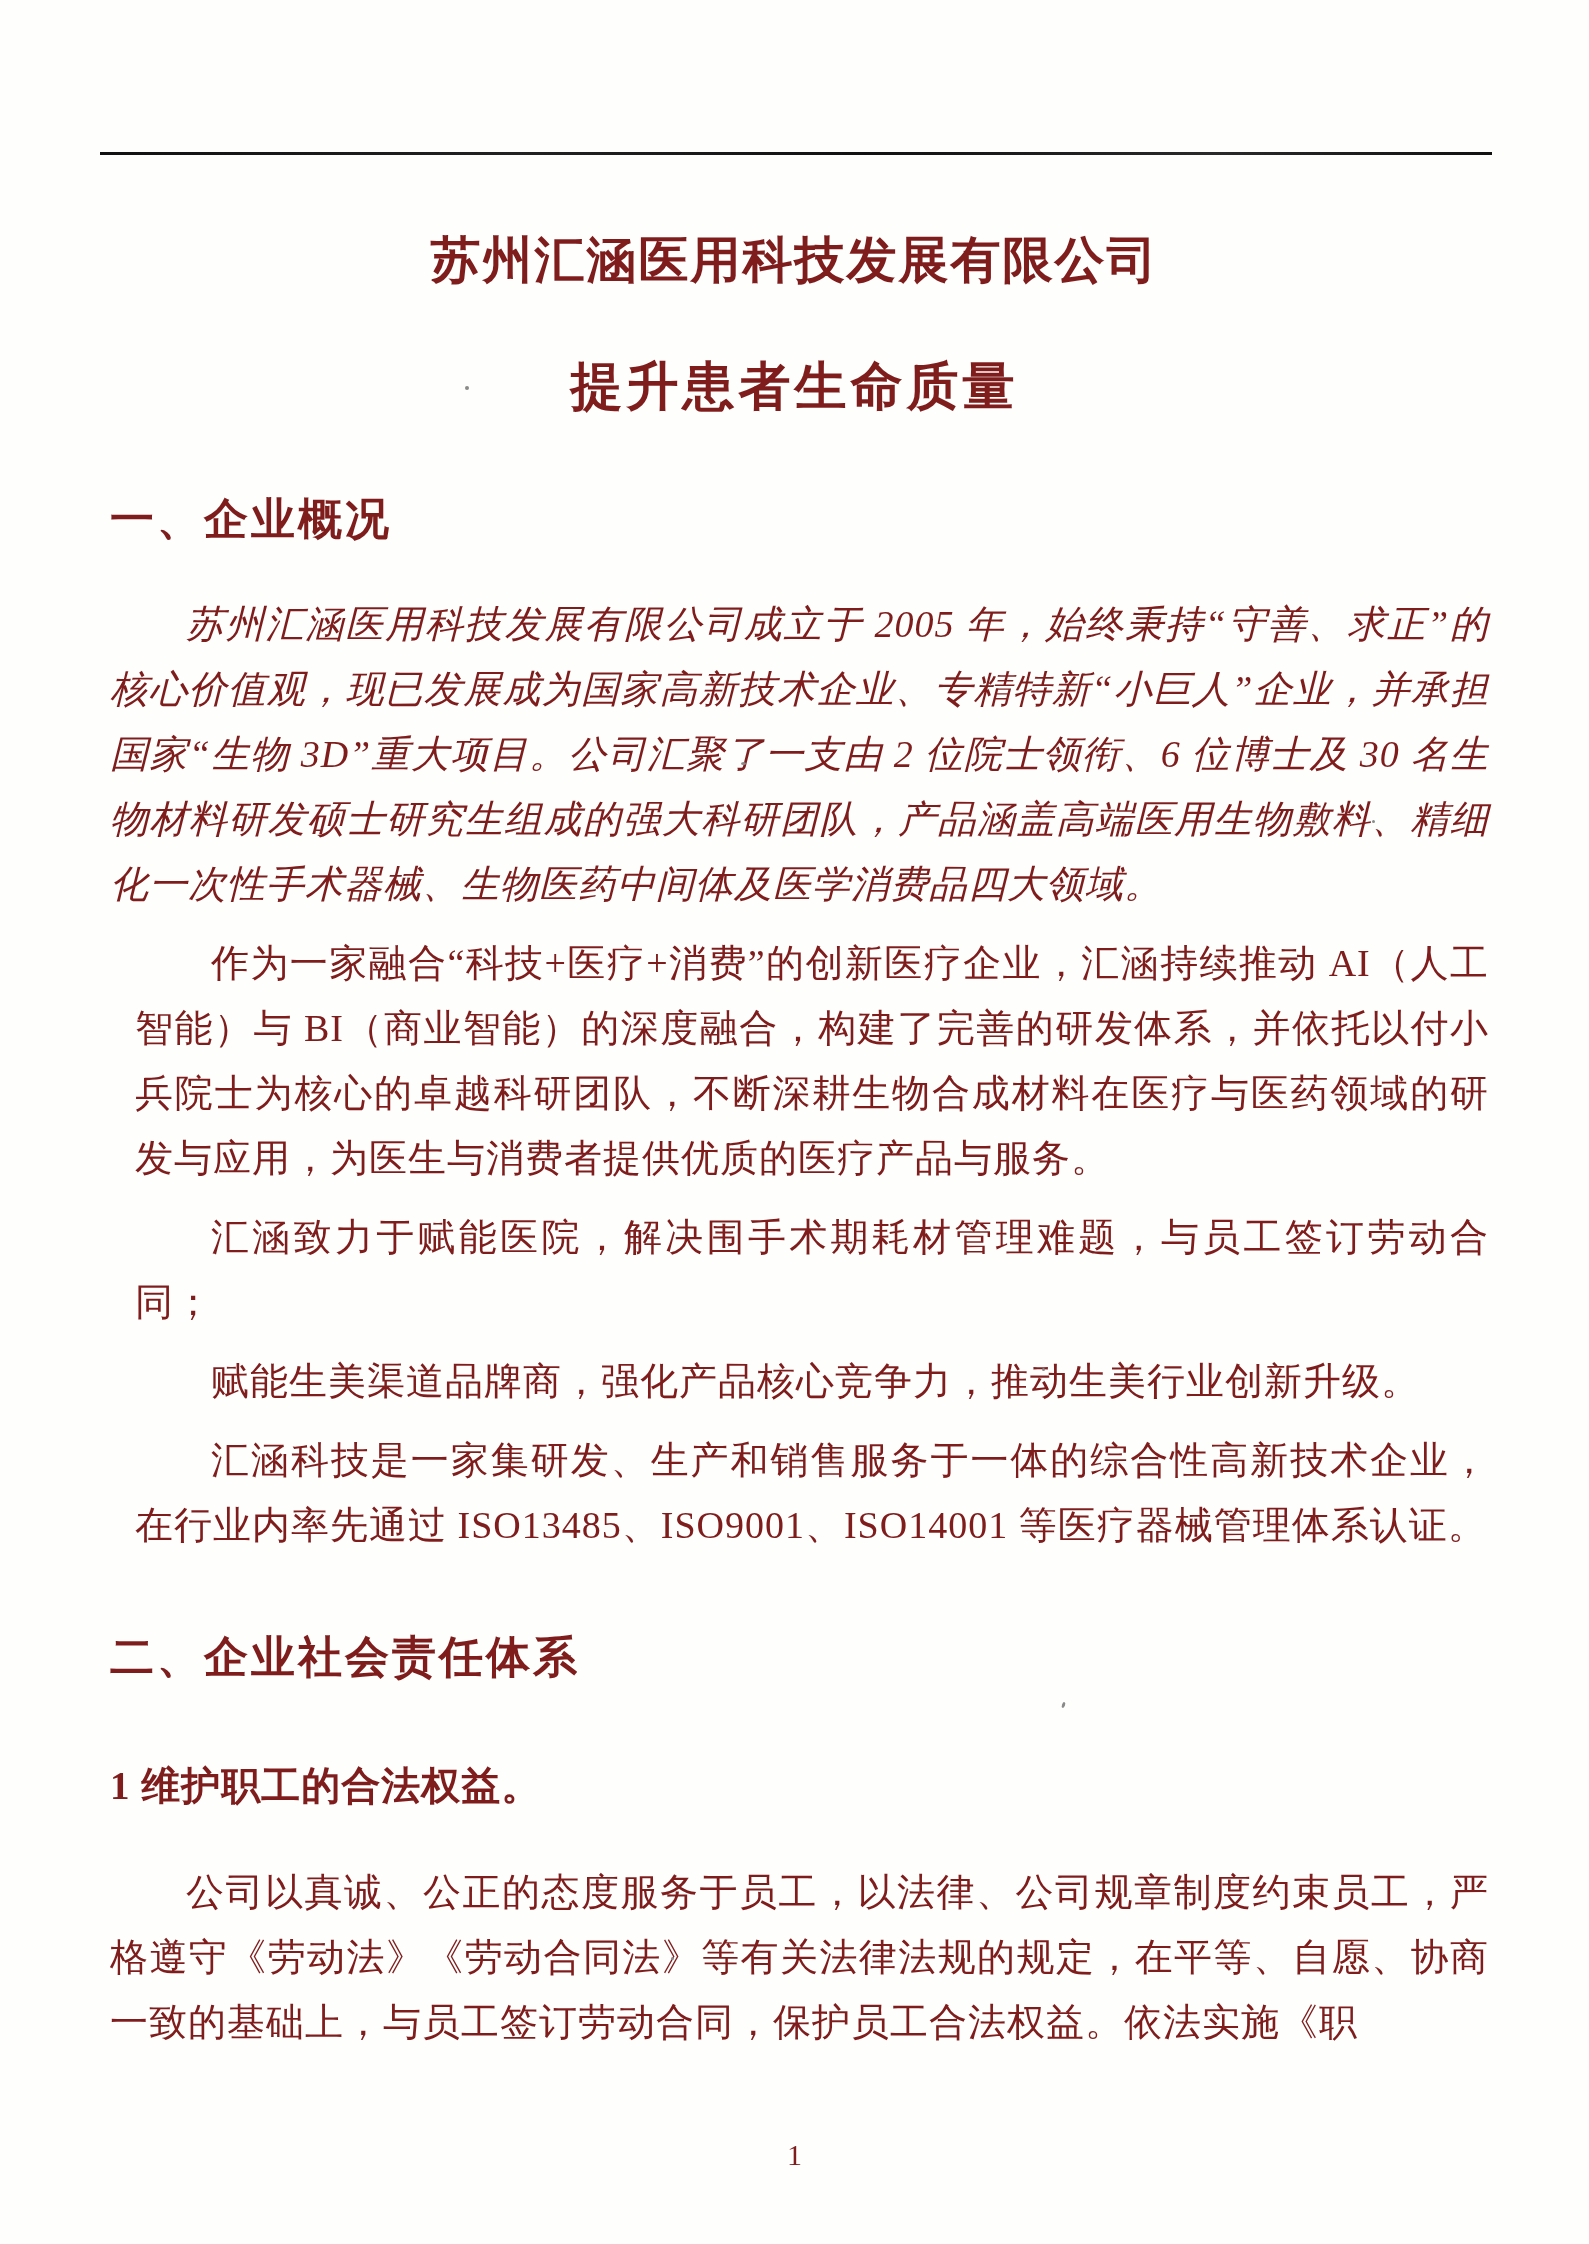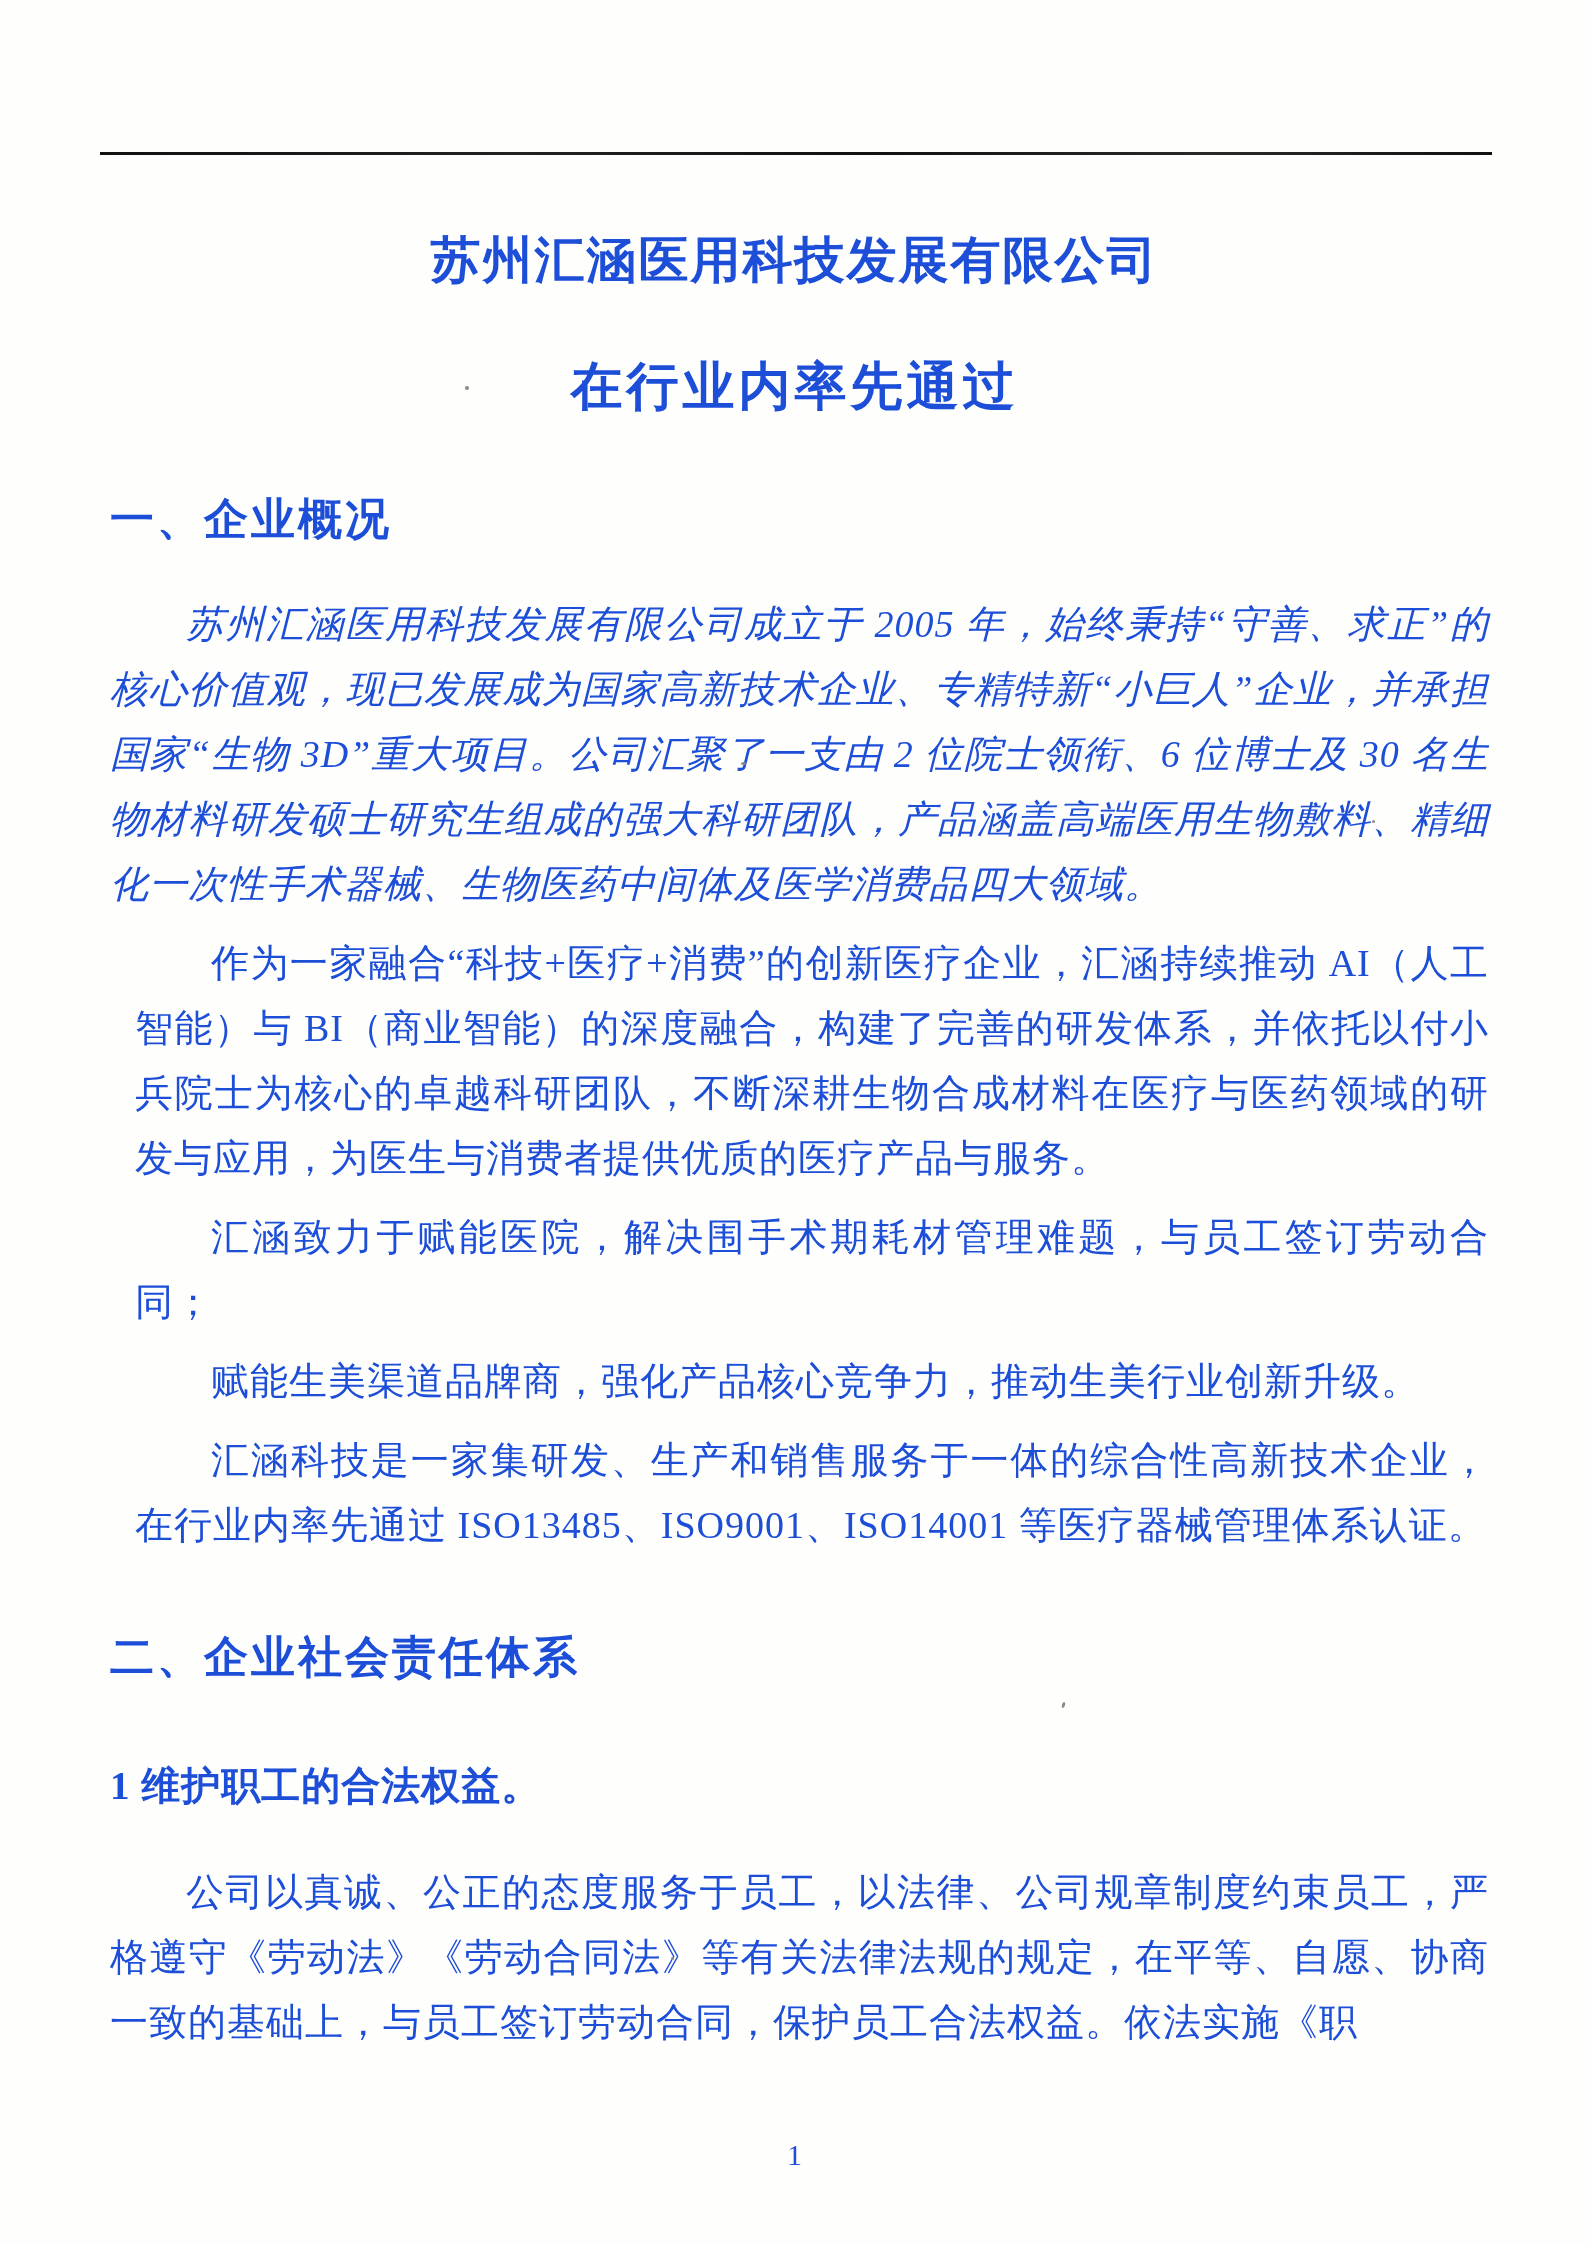--- a/index.html
+++ b/index.html
@@ -8,21 +8,21 @@
     background: #e8e8e8;
   }
   .page {
     position: relative;
     width: 1589px;
     height: 2244px;
     margin: 0 auto;
     background: #fefefdr;
     background: #fefefd;
     font-family: "Liberation Serif", "DejaVu Serif", serif;
-    color: #1d4ed8;
+    color: #7f1d1d;
     overflow: hidden;
   }
   .top-rule {
     position: absolute;
     top: 152px;
     left: 100px;
     width: 1392px;
     height: 3px;
     background: linear-gradient(90deg, #111 0%, #222 30%, #111 55%, #2a2a2a 80%, #111 100%);
   }
@@ -114,21 +114,21 @@
 
   <div class="speck s1"></div>
   <div class="speck s2"></div>
   <div class="speck s3"></div>
   <div class="speck s4"></div>
   <div class="speck s5"></div>
   <div class="speck s6"></div>
 
   <h1 class="doc-title">苏州汇涵医用科技发展有限公司</h1>
 
-  <h2 class="doc-subtitle">在行业内率先通过</h2>
+  <h2 class="doc-subtitle">提升患者生命质量</h2>
 
   <div class="content">
 
     <h3 class="sec-heading">一、企业概况</h3>
 
     <p class="para first">苏州汇涵医用科技发展有限公司成立于 2005 年，始终秉持“守善、求正”的核心价值观，现已发展成为国家高新技术企业、专精特新“小巨人”企业，并承担国家“生物 3D”重大项目。公司汇聚了一支由 2 位院士领衔、6 位博士及 30 名生物材料研发硕士研究生组成的强大科研团队，产品涵盖高端医用生物敷料、精细化一次性手术器械、生物医药中间体及医学消费品四大领域。</p>
 
     <p class="para">作为一家融合“科技+医疗+消费”的创新医疗企业，汇涵持续推动 AI（人工智能）与 BI（商业智能）的深度融合，构建了完善的研发体系，并依托以付小兵院士为核心的卓越科研团队，不断深耕生物合成材料在医疗与医药领域的研发与应用，为医生与消费者提供优质的医疗产品与服务。</p>
 
     <p class="para">汇涵致力于赋能医院，解决围手术期耗材管理难题，与员工签订劳动合同；</p>

